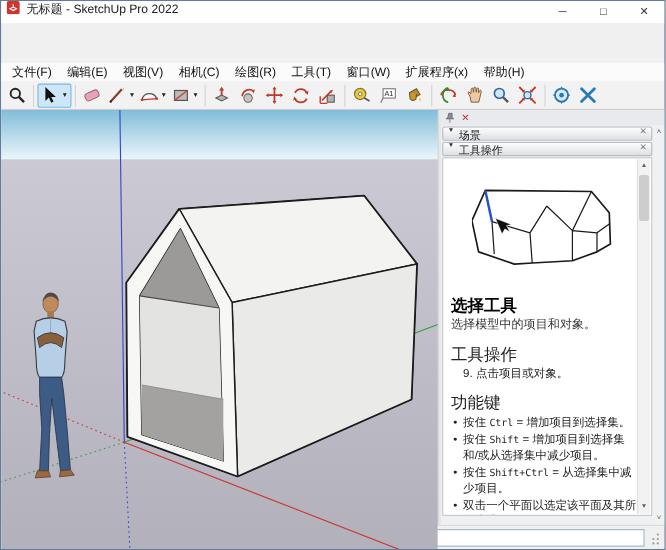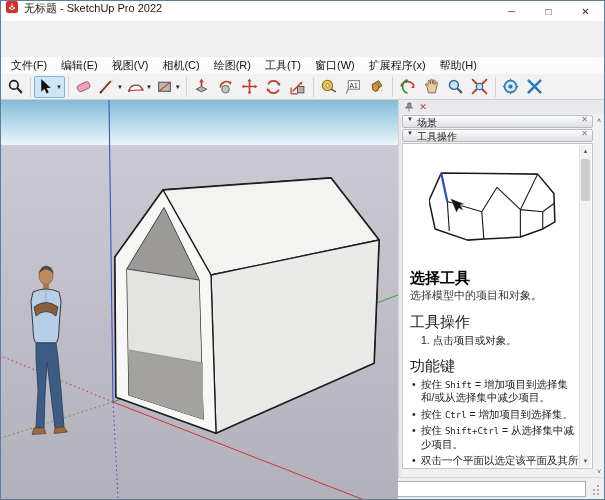--- a/index.html
+++ b/index.html
@@ -347,27 +347,27 @@
             </g>
             <path d="M12 7 L18 35" stroke="#2a52c8" stroke-width="2.2" fill="none"></path>
             <path d="M21 32 L27 46 L29.5 41.5 L34 44 L31 38.5 L35.5 37.5 Z" fill="#111" stroke="#fff" stroke-width="0.5"></path>
           </svg>
 
           <div class="inst-heading">选择工具</div>
           <div class="inst-sub">选择模型中的项目和对象。</div>
 
           <div class="inst-sec">工具操作</div>
           <ul class="inst-list">
-            <li>1. 点击项目或对象。</li>
+            <li>9. 点击项目或对象。</li>
           </ul>
 
           <div class="inst-sec">功能键</div>
           <ul class="inst-list bulleted">
+            <li><span>按住 </span><span class="key">Ctrl</span><span> = 增加项目到选择集。</span></li>
             <li><span>按住 </span><span class="key">Shift</span><span> = 增加项目到选择集和/或从选择集中减少项目。</span></li>
-            <li><span>按住 </span><span class="key">Ctrl</span><span> = 增加项目到选择集。</span></li>
             <li><span>按住 </span><span class="key">Shift+Ctrl</span><span> = 从选择集中减少项目。</span></li>
           </ul>
 
           <ul class="inst-list bulleted">
             <li>双击一个平面以选定该平面及其所有边线。</li>
             <li>双击一条边线以选定该边线及与其共享的平面。</li>
 
           </ul>
 
           <div class="inner-sb">

